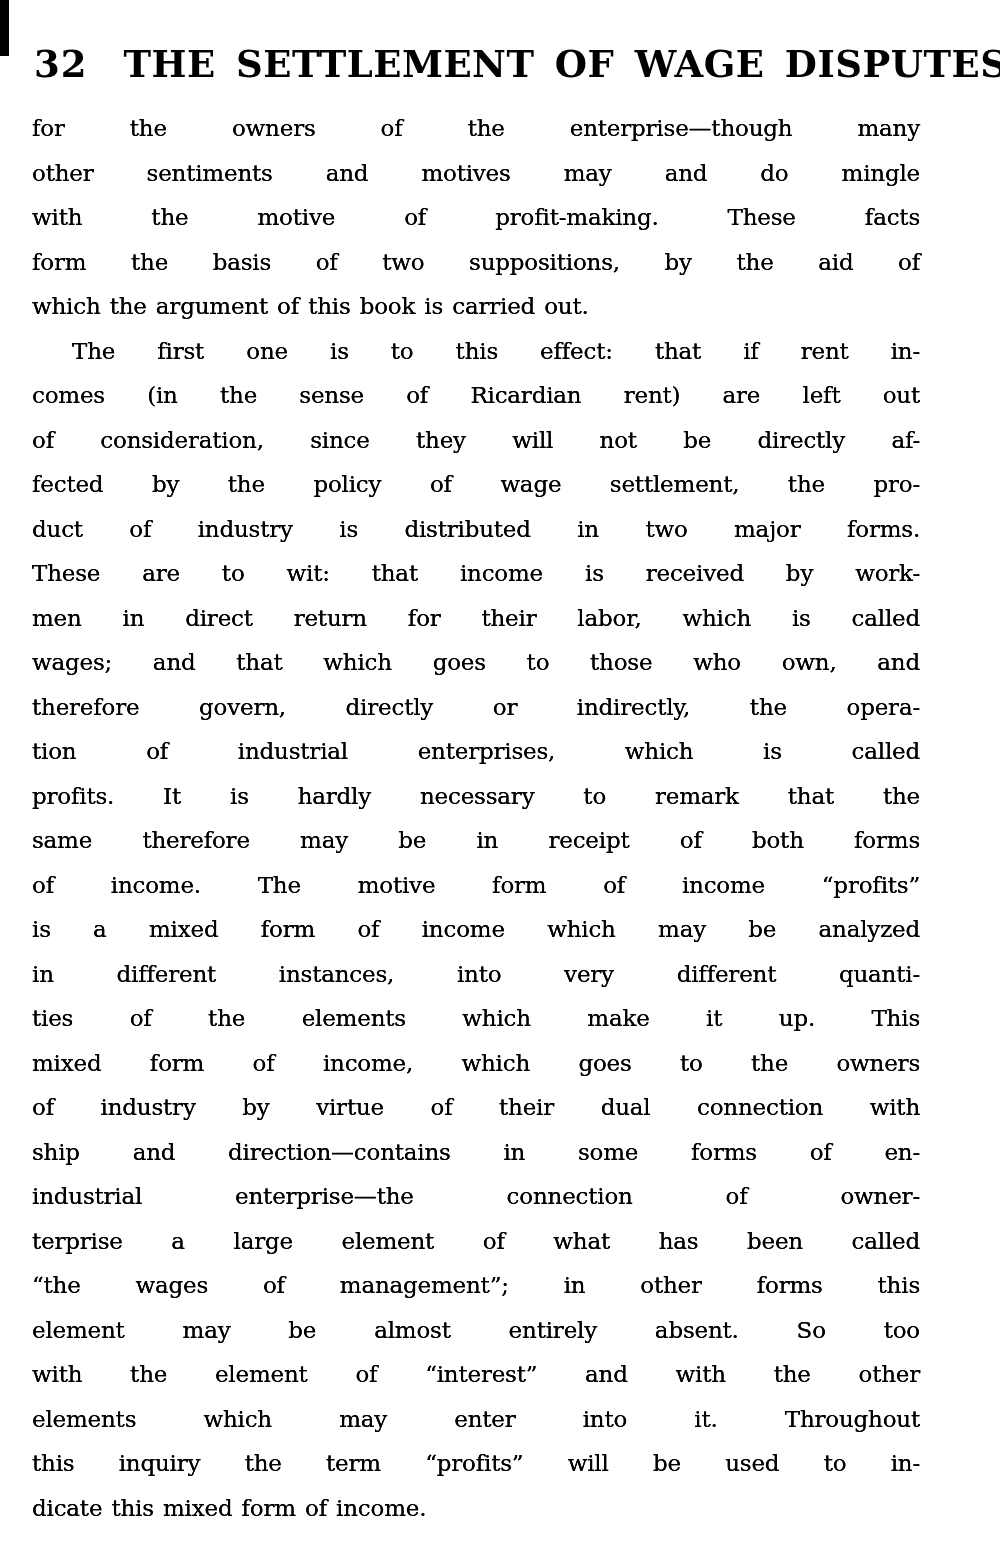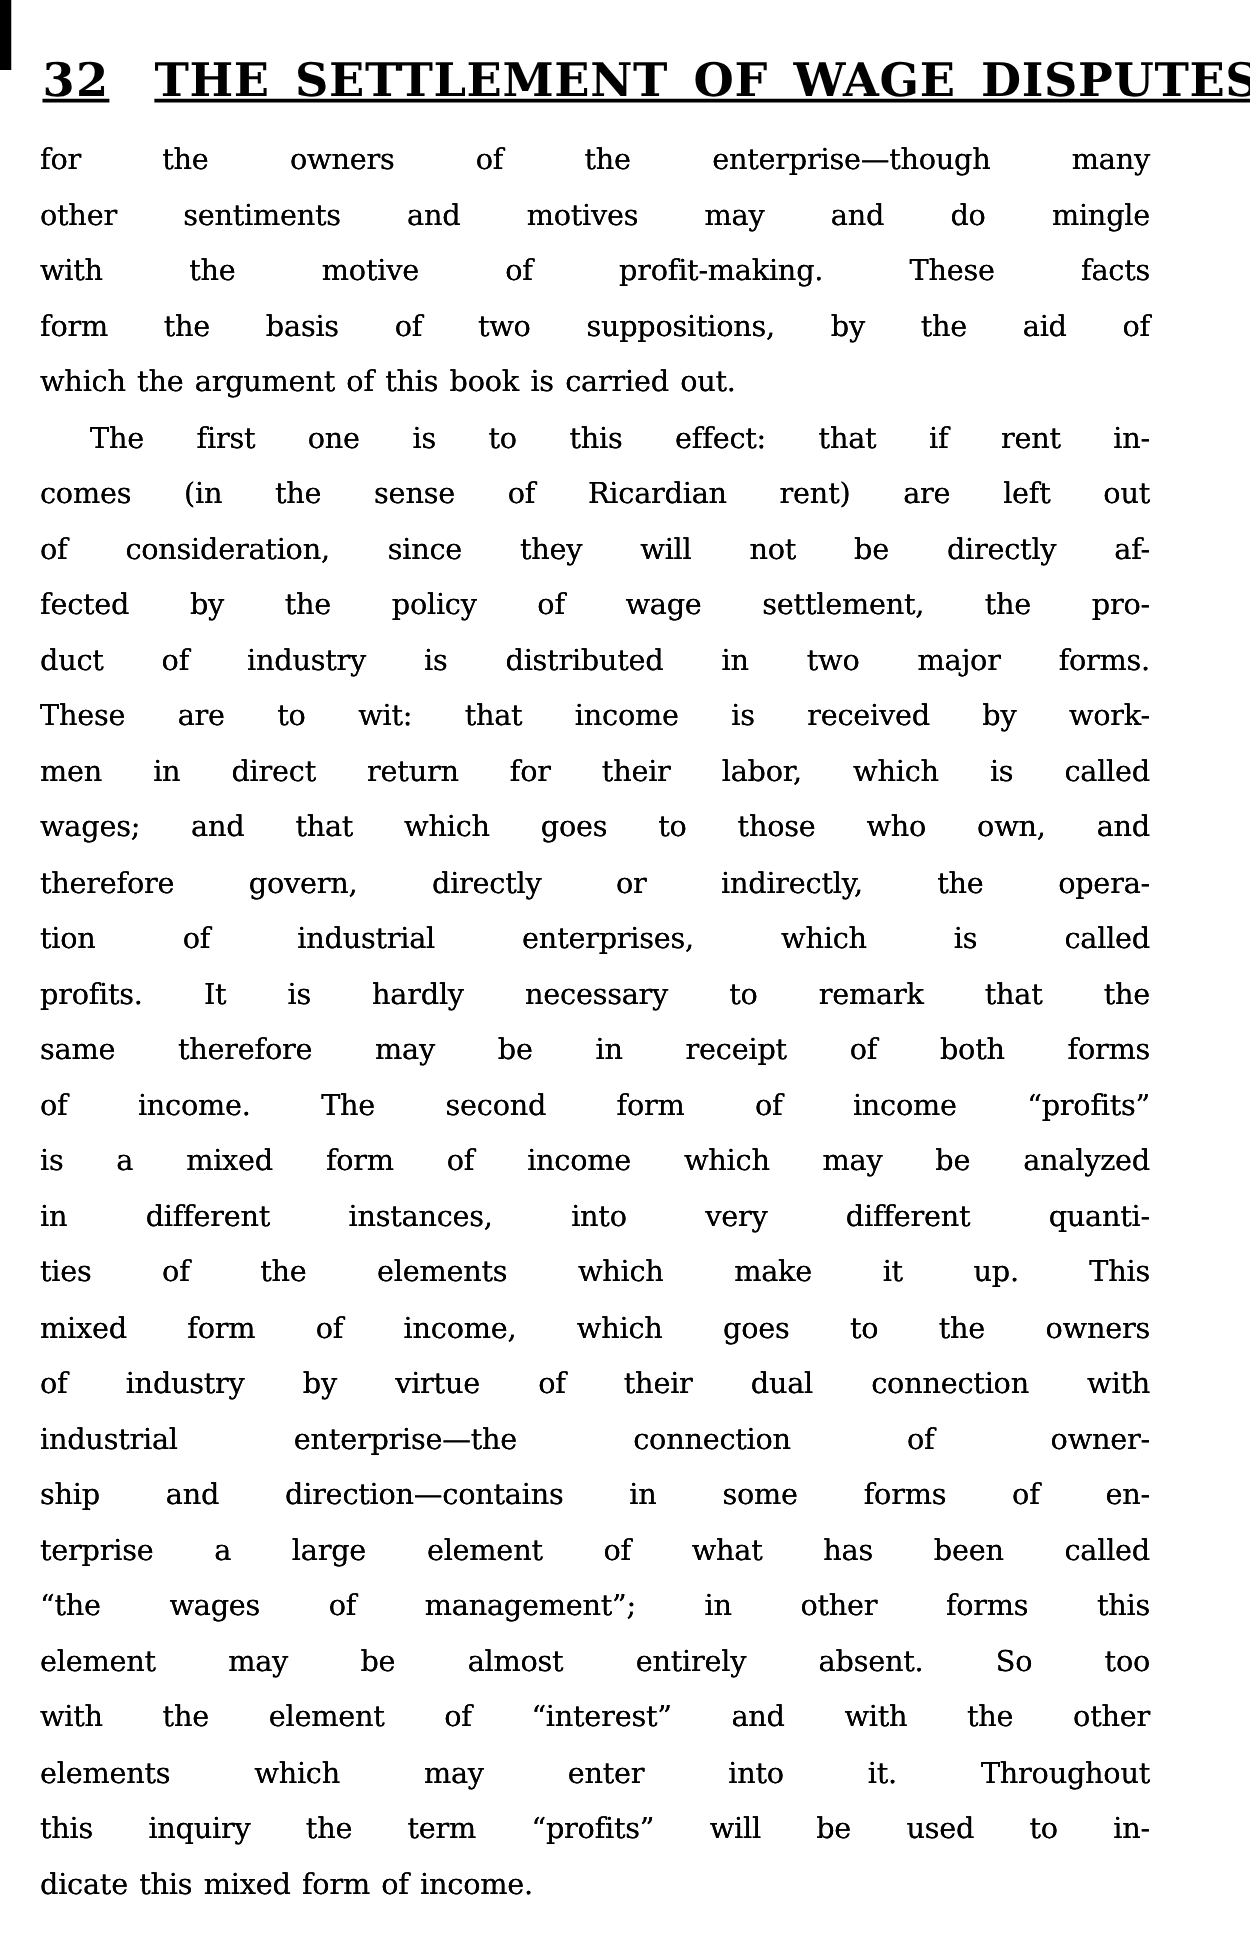--- a/index.html
+++ b/index.html
@@ -28,21 +28,20 @@
     position: absolute;
     top: 42px;
     left: 34px;
     width: 858px;
     display: flex;
     align-items: baseline;
     font-size: 37px;
     font-weight: bold;
     line-height: 44px;
     white-space: nowrap;
-    text-decoration: underline;
   }
   .page-number {
     margin-right: 36px;
     letter-spacing: 1px;
   }
   .running-title {
     flex: 1;
     letter-spacing: 0.5px;
     word-spacing: 7px;
   }
@@ -91,28 +90,28 @@
     <div class="line">of consideration, since they will not be directly af-</div>
     <div class="line">fected by the policy of wage settlement, the pro-</div>
     <div class="line">duct of industry is distributed in two major forms.</div>
     <div class="line">These are to wit: that income is received by work-</div>
     <div class="line">men in direct return for their labor, which is called</div>
     <div class="line">wages; and that which goes to those who own, and</div>
     <div class="line">therefore govern, directly or indirectly, the opera-</div>
     <div class="line">tion of industrial enterprises, which is called</div>
     <div class="line">profits.  It is hardly necessary to remark that the</div>
     <div class="line">same therefore may be in receipt of both forms</div>
-    <div class="line">of income.  The second form of income “profits”</div>
+    <div class="line">of income.  The motive form of income “profits”</div>
     <div class="line">is a mixed form of income which may be analyzed</div>
     <div class="line">in different instances, into very different quanti-</div>
     <div class="line">ties of the elements which make it up.  This</div>
     <div class="line">mixed form of income, which goes to the owners</div>
     <div class="line">of industry by virtue of their dual connection with</div>
+    <div class="line">ship and direction—contains in some forms of en-</div>
     <div class="line">industrial enterprise—the connection of owner-</div>
-    <div class="line">ship and direction—contains in some forms of en-</div>
     <div class="line">terprise a large element of what has been called</div>
     <div class="line">“the wages of management”; in other forms this</div>
     <div class="line">element may be almost entirely absent.  So too</div>
     <div class="line">with the element of “interest” and with the other</div>
     <div class="line">elements which may enter into it.  Throughout</div>
     <div class="line">this inquiry the term “profits” will be used to in-</div>
     <div class="line para-end">dicate this mixed form of income.</div>
   </div>
 
 </div>

